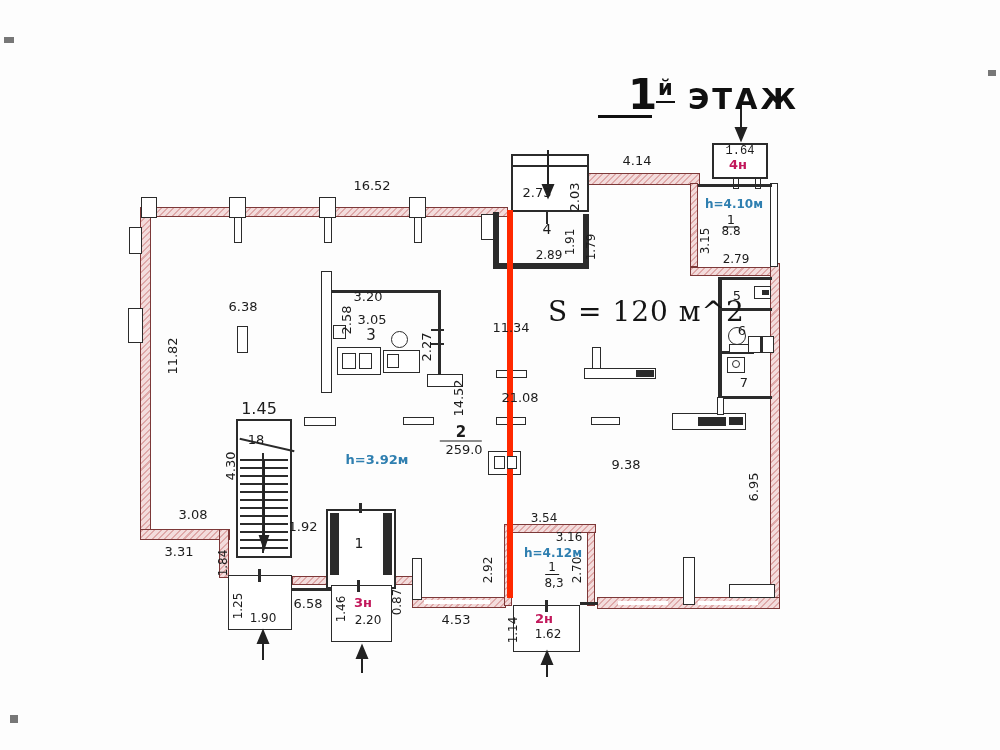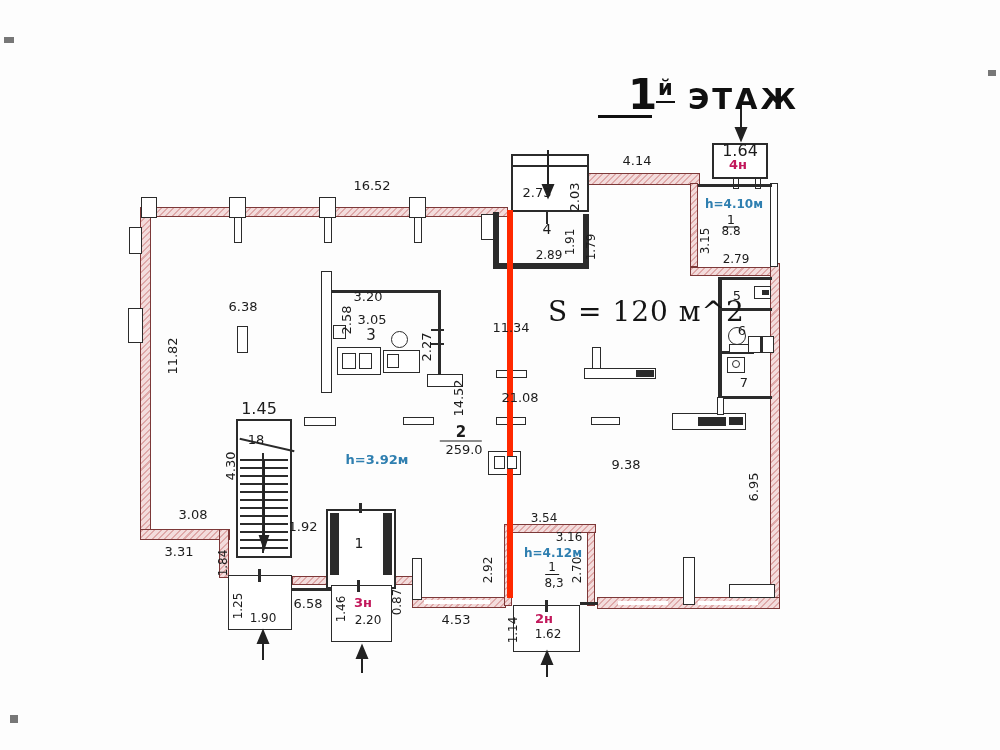--- a/index.html
+++ b/index.html
@@ -187,21 +187,21 @@
 
   <div class="abs mark" style="left:4px;top:37px;width:10px;height:6px"></div>
   <div class="abs mark" style="left:10px;top:715px;width:8px;height:8px"></div>
   <div class="abs mark" style="left:988px;top:70px;width:8px;height:6px"></div>
 
   <div class="abs" style="left:0;top:0;width:1000px;height:750px;pointer-events:none">
       <span class="lbl" style="left: 372px; top: 185px;">16.52</span>
       <span class="lbl" style="left: 637px; top: 160px;">4.14</span>
       <span class="lbl" style="left: 537px; top: 192px;">2.73</span>
       <span class="lbl rot" style="left: 574px; top: 197px;">2.03</span>
-      <span class="lbl" style="left: 740px; top: 151px; font-size: 16px;">1.64</span>
+      <span class="lbl" style="left: 740px; top: 151px; font-size: 12px; font-family: Liberation Mono, monospace;">1.64</span>
       <span class="lbl b" style="left: 738px; top: 164px; color: rgb(194, 24, 91);">4н</span>
       <span class="lbl b" style="left: 734px; top: 204px; font-size: 12px; color: rgb(47, 127, 176);">h=4.10м</span>
       <span class="lbl ul" style="left: 731px; top: 220px; font-size: 13px;">1</span>
       <span class="lbl" style="left: 731px; top: 231px; font-size: 12px;">8.8</span>
       <span class="lbl rot" style="left: 705px; top: 241px; font-size: 12px;">3.15</span>
       <span class="lbl" style="left: 736px; top: 259px; font-size: 12px;">2.79</span>
       <span class="lbl" style="left: 547px; top: 229px; font-size: 14px;">4</span>
       <span class="lbl" style="left: 549px; top: 255px; font-size: 12px;">2.89</span>
       <span class="lbl rot" style="left: 570px; top: 242px; font-size: 12px;">1.91</span>
       <span class="lbl rot" style="left: 591px; top: 247px; font-size: 12px;">1.79</span>

